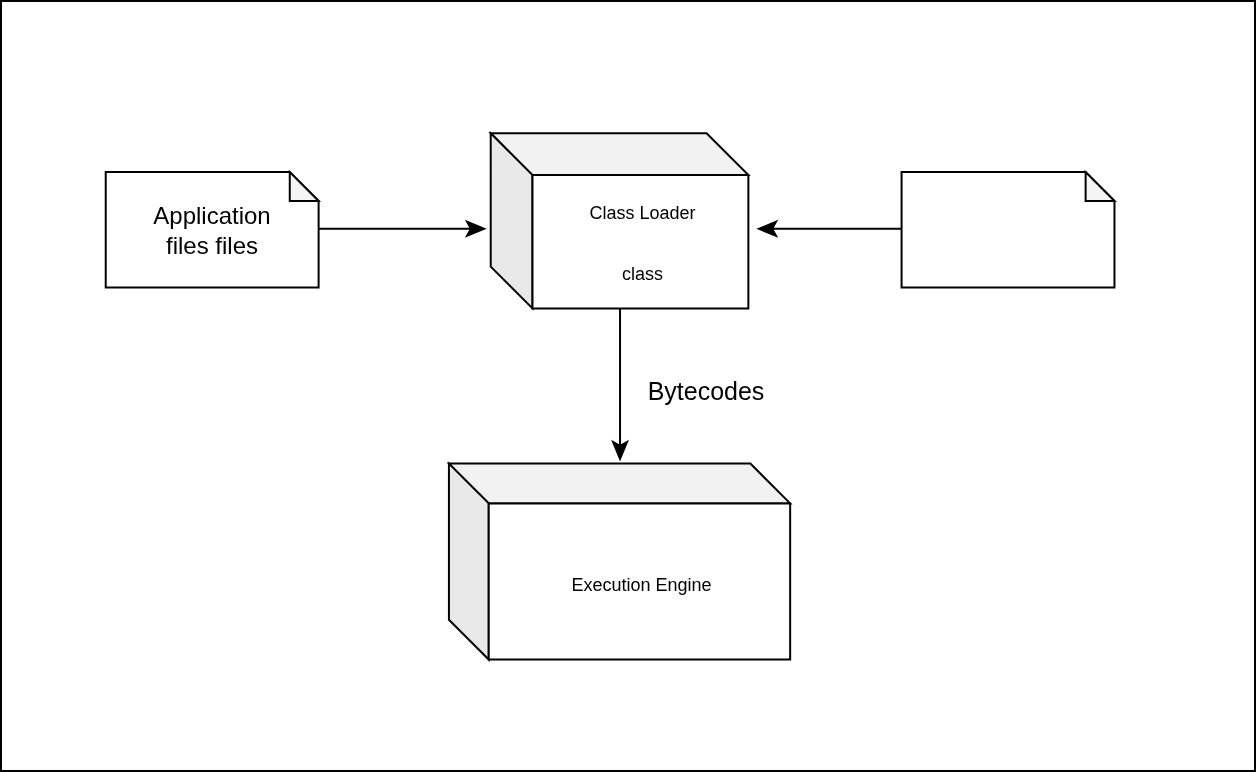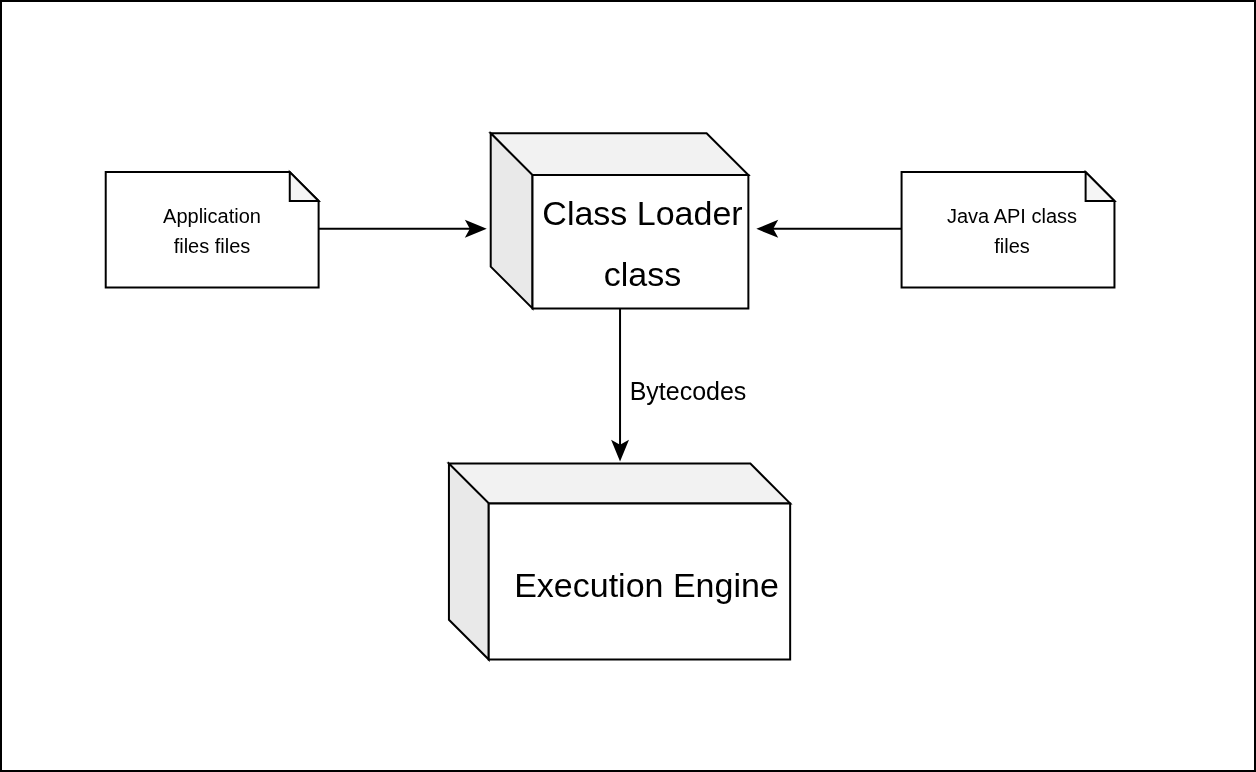--- a/index.html
+++ b/index.html
@@ -41,25 +41,25 @@
   .label {
     position: absolute;
     display: flex;
     flex-direction: column;
     align-items: center;
     justify-content: center;
     text-align: center;
     white-space: nowrap;
   }
   .note-label {
-    font-size: 20px;
+    font-size: 24px;
     line-height: 30px;
   }
   .cube-label {
-    font-size: 34px;
+    font-size: 18px;
     line-height: 28px;
     gap: 33px;
   }
   .edge-label {
     font-size: 25px;
     line-height: 30px;
   }
 </style>
 </head>
 <body>
@@ -104,31 +104,27 @@
       <line class="edge-line" x1="620" y1="308" x2="620" y2="446"></line>
       <polygon class="arrow-head" points="620,462 611,440 620,445 629,440" fill="#000000"></polygon>
     </g>
   </svg>
 
   <div class="label note-label" style="left:103px; top:171px; width:214px; height:116px;">
     <span>Application</span>
     <span>files files</span>
   </div>
 
-  <div class="label note-label" style="left:903px; top:171px; width:214px; height:116px;">
-    <span>Java API class</span>
-    <span>files</span>
-  </div>
 
   <div class="label cube-label" style="left:532px; top:174px; width:217px; height:134px;">
     <span>Class Loader</span>
     <span>class</span>
   </div>
 
-  <div class="label cube-label" style="left:461px; top:504px; width:303px; height:157px;padding-left:32px;">
+  <div class="label cube-label" style="left:488px; top:504px; width:303px; height:157px;">
     <span>Execution Engine</span>
   </div>
 
-  <div class="label edge-label" style="left:616px; top:374px; width:140px; height:30px;text-align:center;">
+  <div class="label edge-label" style="left:634px; top:374px; width:140px; height:30px;text-align:center;">
     <span>Bytecodes</span>
   </div>
 
 </div>
 
 </body></html>

